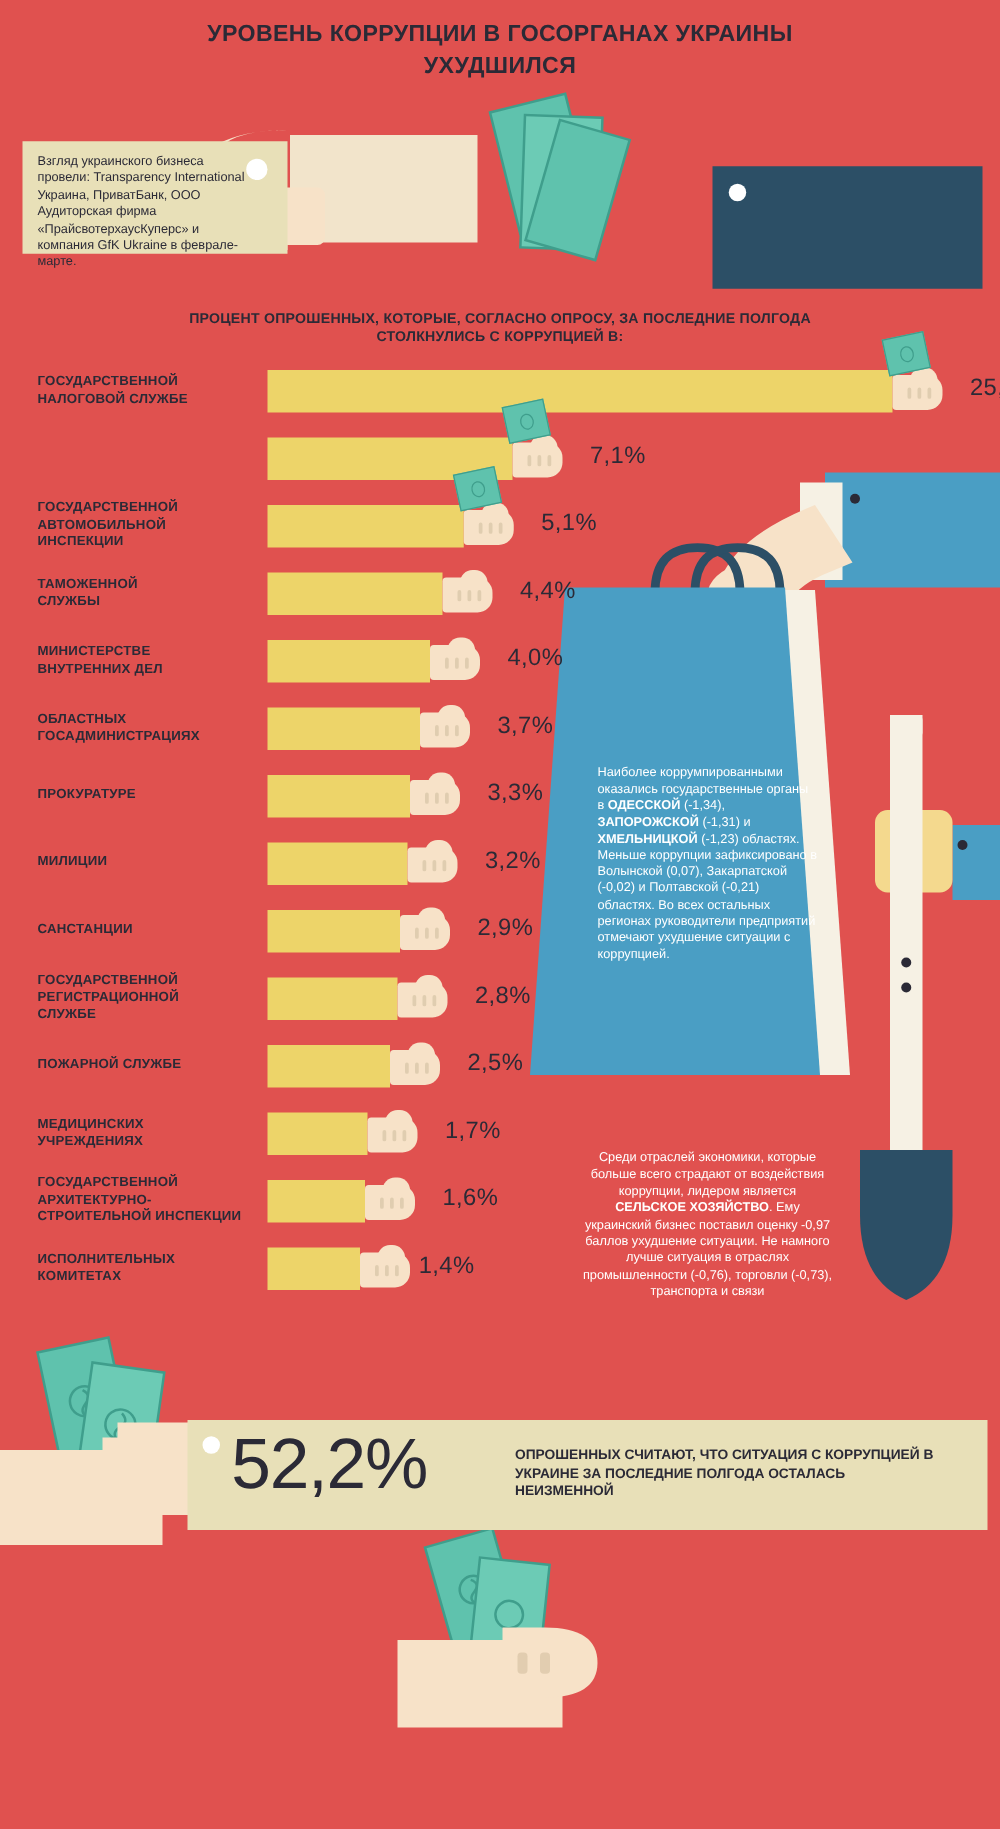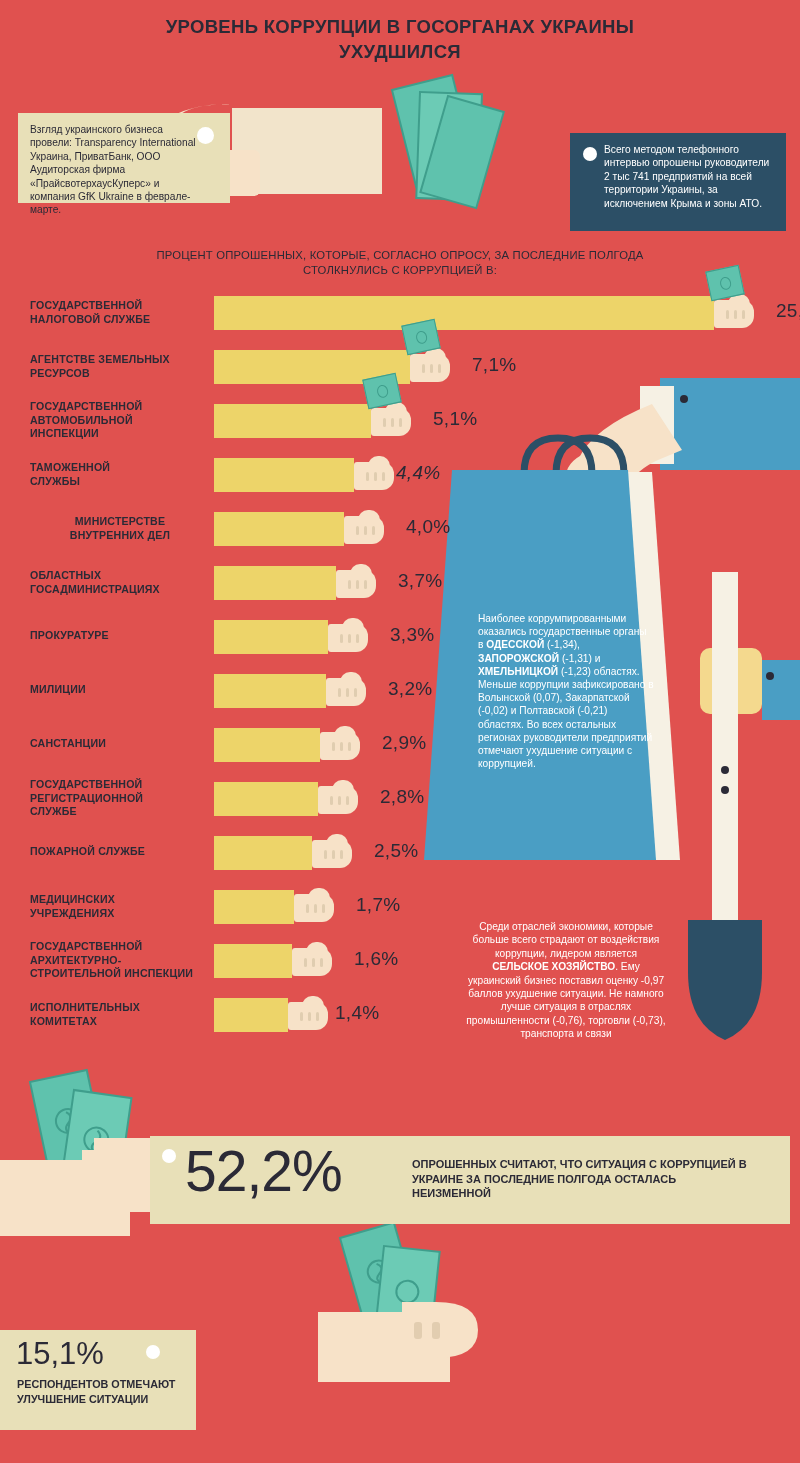--- a/index.html
+++ b/index.html
@@ -58,21 +58,21 @@
     background: #ffffff;
   }
 
   
   .chart-head {
     position: absolute;
     left: 150px; top: 248px;
     width: 500px;
     text-align: center;
     color: #2b2a36;
-    font-weight: normal;
+    font-weight: bold;
     font-size: 11.3px;
     line-height: 15px;
     letter-spacing: 0.2px;
   }
 
   
   .bars {
     position: absolute;
     left: 0; top: 296px;
     width: 800px;
@@ -353,21 +353,20 @@
 
   <div class="title">УРОВЕНЬ КОРРУПЦИИ В ГОСОРГАНАХ УКРАИНЫ УХУДШИЛСЯ</div>
 
   <div class="note-left">
     <div class="dot"></div>
     <span>Взгляд украинского бизнеса провели: Transparency International Украина, ПриватБанк, ООО Аудиторская фирма «ПрайсвотерхаусКуперс» и компания GfK Ukraine в феврале-марте.</span>
   </div>
 
   <div class="note-right">
     <div class="dot"></div>
-    <span>Всего методом телефонного интервью опрошены руководители 2 тыс 741 предприятий на всей территории Украины, за исключением Крыма и зоны АТО.</span>
   </div>
 
   <div class="chart-head">ПРОЦЕНТ ОПРОШЕННЫХ, КОТОРЫЕ, СОГЛАСНО ОПРОСУ, ЗА ПОСЛЕДНИЕ ПОЛГОДА СТОЛКНУЛИСЬ С КОРРУПЦИЕЙ В:</div>
 
   <div class="bars" id="bars">
       <div class="bar-row">
         <div class="bar-label" style="top: 3px;">ГОСУДАРСТВЕННОЙ<br>НАЛОГОВОЙ СЛУЖБЕ</div>
         <div class="bar-track" style="width: 500px;">
           <div class="bar-fill" style="width: 500px;">
             <div class="hand">
@@ -376,21 +375,20 @@
               <div class="f1"></div>
               <div class="f2"></div>
               <div class="f3"></div>
               <div class="money"></div>
             </div>
           </div>
         </div>
         <div class="bar-value" style="left: 776px;">25,9%</div>
       </div>
       <div class="bar-row">
-        <div class="bar-label" style="top: 3px;">АГЕНТСТВЕ ЗЕМЕЛЬНЫХ<br>РЕСУРСОВ</div>
         <div class="bar-track" style="width: 196px;">
           <div class="bar-fill" style="width: 196px;">
             <div class="hand">
               <div class="palm"></div>
               <div class="thumb"></div>
               <div class="f1"></div>
               <div class="f2"></div>
               <div class="f3"></div>
               <div class="money"></div>
             </div>
@@ -420,24 +418,24 @@
           <div class="bar-fill" style="width: 140px;">
             <div class="hand">
               <div class="palm"></div>
               <div class="thumb"></div>
               <div class="f1"></div>
               <div class="f2"></div>
               <div class="f3"></div>
             </div>
           </div>
         </div>
-        <div class="bar-value" style="left: 396px; font-style: italic;">4,4%</div>
-      </div>
-      <div class="bar-row">
-        <div class="bar-label" style="top: 3px; text-align: center;">МИНИСТЕРСТВЕ<br>ВНУТРЕННИХ ДЕЛ</div>
+        <div class="bar-value" style="left: 416px;">4,4%</div>
+      </div>
+      <div class="bar-row">
+        <div class="bar-label" style="top: 3px;">МИНИСТЕРСТВЕ<br>ВНУТРЕННИХ ДЕЛ</div>
         <div class="bar-track" style="width: 130px;">
           <div class="bar-fill" style="width: 130px;">
             <div class="hand">
               <div class="palm"></div>
               <div class="thumb"></div>
               <div class="f1"></div>
               <div class="f2"></div>
               <div class="f3"></div>
             </div>
           </div>
@@ -589,19 +587,14 @@
     <span>Среди отраслей экономики, которые больше всего страдают от воздействия коррупции, лидером является </span><b>СЕЛЬСКОЕ ХОЗЯЙСТВО</b><span>. Ему украинский бизнес поставил оценку -0,97 баллов ухудшение ситуации. Не намного лучше ситуация в отраслях промышленности (-0,76), торговли (-0,73), транспорта и связи</span>
   </div>
 
   <div class="stat-52">
     <div class="dot"></div>
     <div class="big">52,2%</div>
     <div class="txt">ОПРОШЕННЫХ СЧИТАЮТ, ЧТО СИТУАЦИЯ С КОРРУПЦИЕЙ В УКРАИНЕ ЗА ПОСЛЕДНИЕ ПОЛГОДА ОСТАЛАСЬ НЕИЗМЕННОЙ</div>
   </div>
 
 
-  <div class="stat-15">
-    <div class="dot"></div>
-    <div class="big">15,1%</div>
-    <div class="txt">РЕСПОНДЕНТОВ ОТМЕЧАЮТ УЛУЧШЕНИЕ СИТУАЦИИ</div>
-  </div>
 
 </div>
 
 </body></html>

